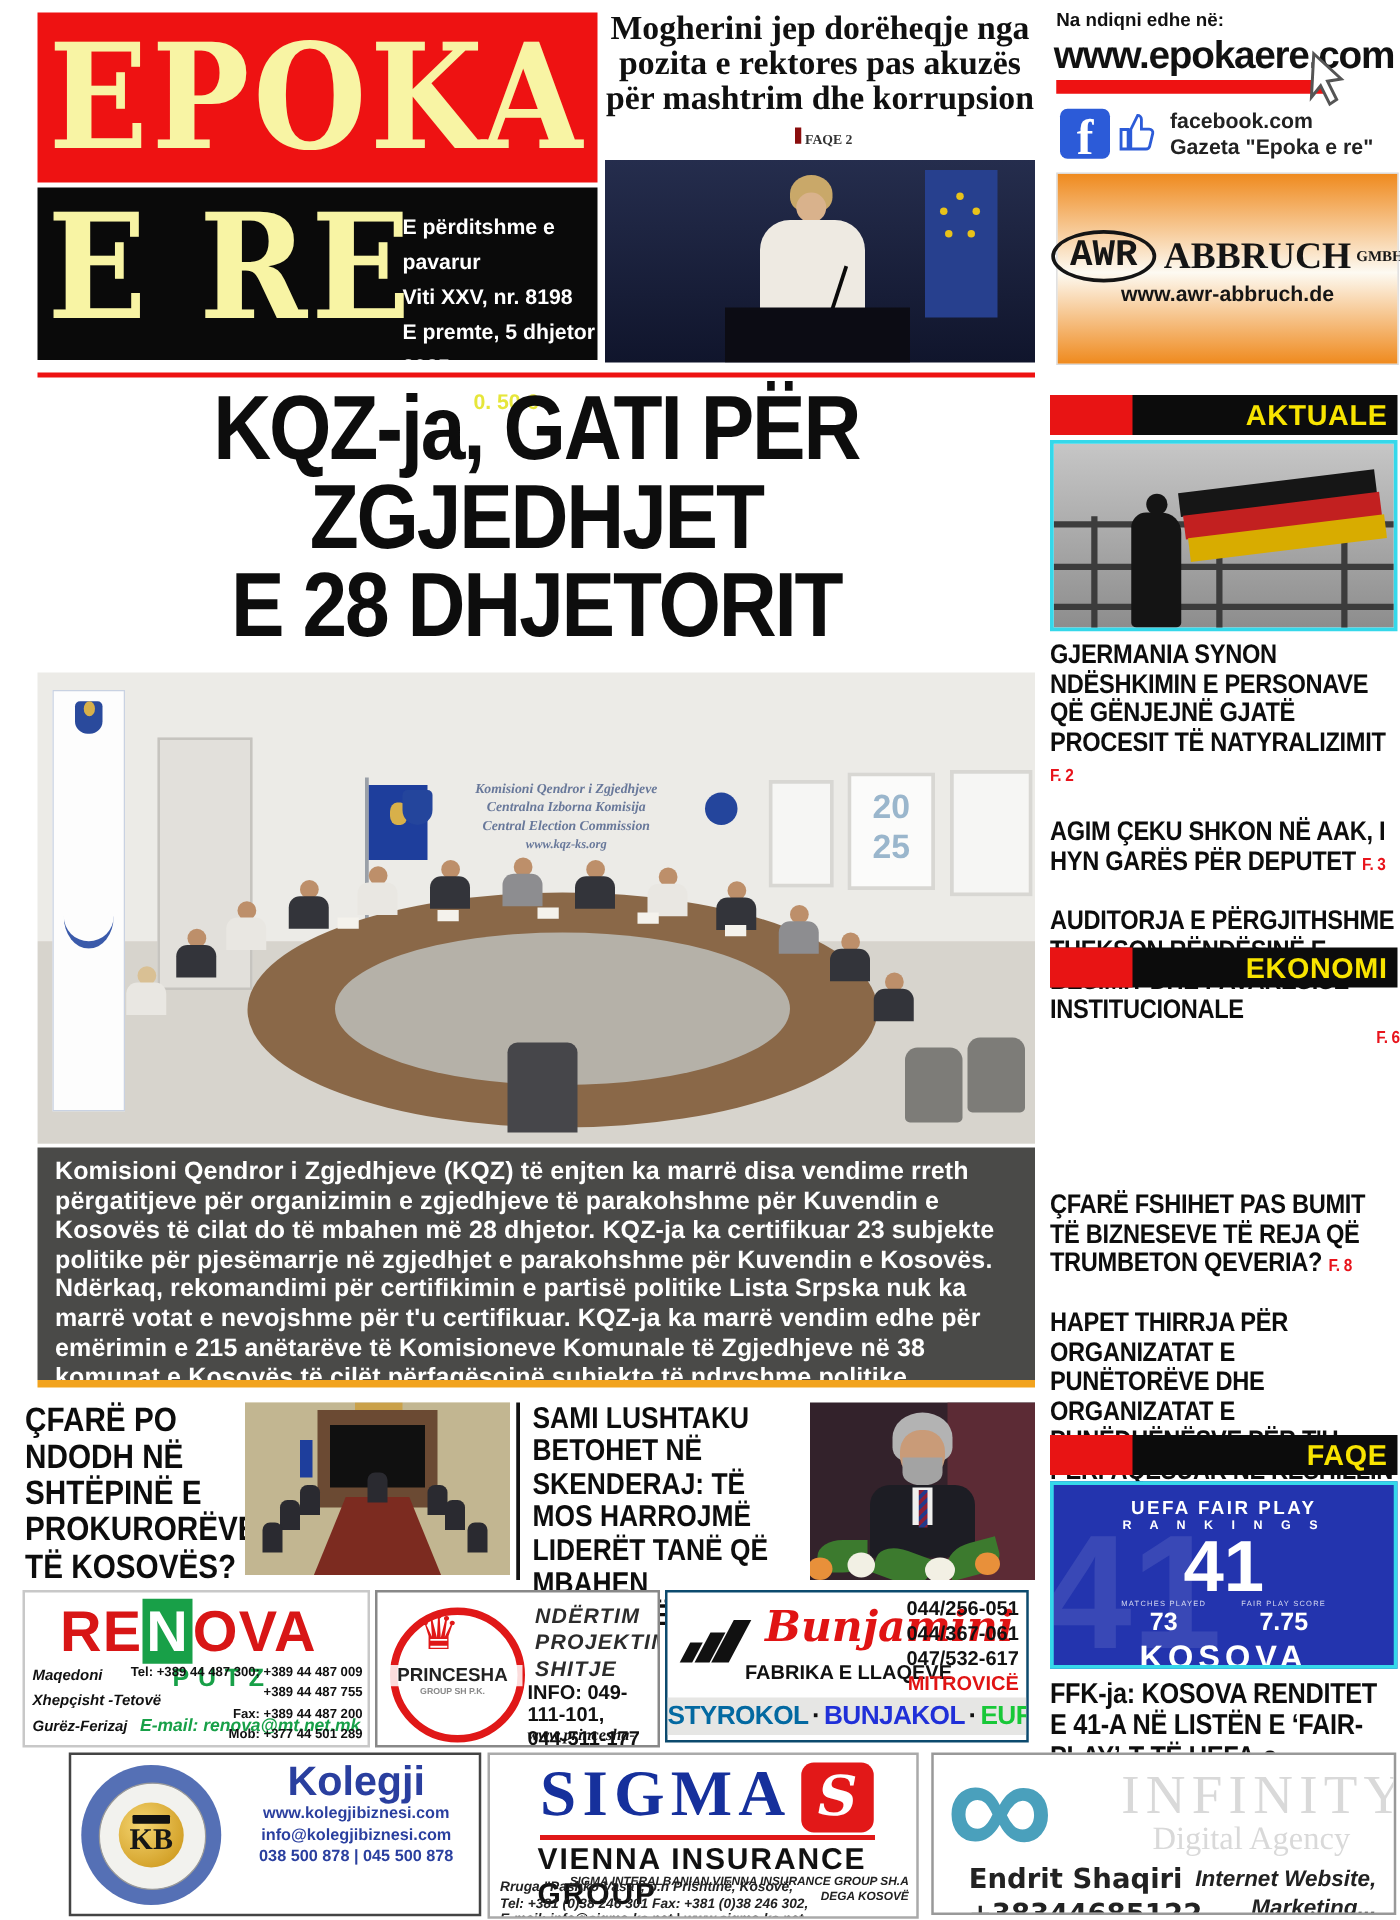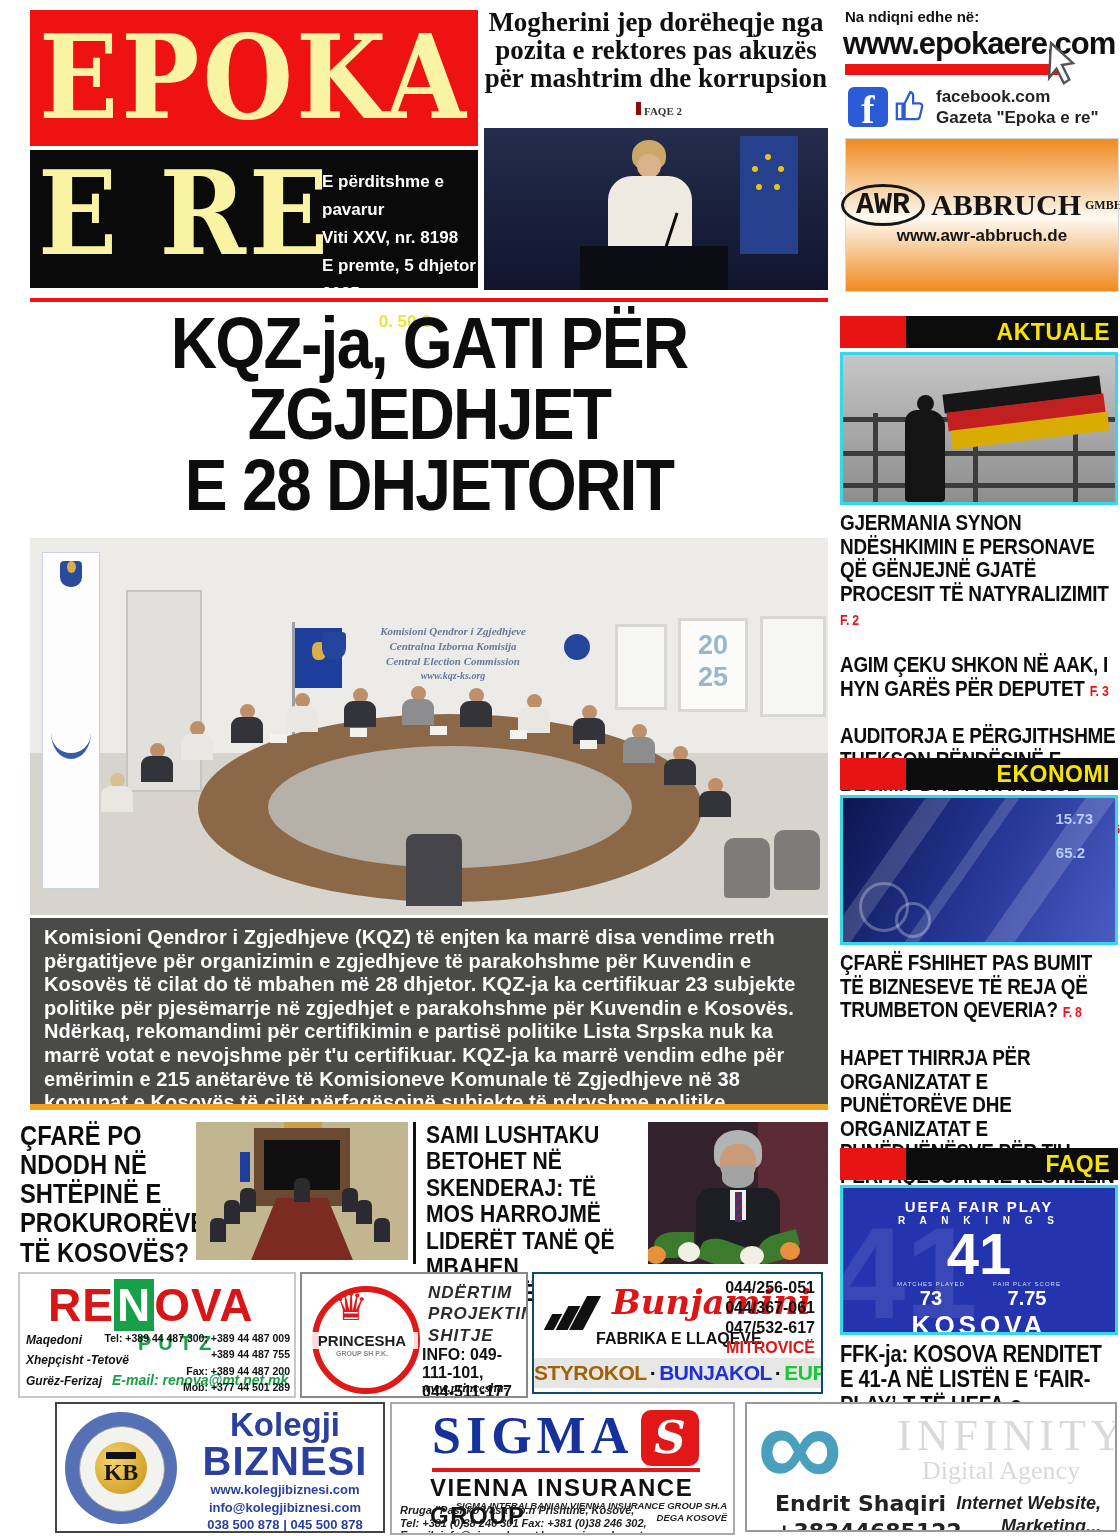--- a/index.html
+++ b/index.html
@@ -162,21 +162,21 @@
   .pr-site{position:absolute;left:120px;top:106px;font-family:"Liberation Serif",serif;font-style:italic;font-weight:bold;font-size:13px;color:#111;}
   .bunjamini{left:532px;top:1272px;width:291px;height:122px;border:2px solid #0c4a6e;overflow:hidden;}
   .bj-tri{position:absolute;background:#111;transform:skewX(-28deg);}
   .bj-name{position:absolute;left:78px;top:8px;font-family:"DejaVu Serif",serif;font-style:italic;font-weight:bold;
      font-size:34px;color:#e01414;}
   .bj-sub{position:absolute;left:62px;top:56px;font-weight:bold;font-size:16px;color:#111;}
   .bj-ph{position:absolute;right:6px;top:4px;text-align:right;font-weight:bold;font-size:16px;line-height:1.25;color:#111;}
   .bj-city{color:#e01414;}
   .bj-strip{position:absolute;left:0;bottom:4px;width:100%;background:#e6e6e4;text-align:center;
      font-weight:bold;font-size:21px;letter-spacing:-0.5px;padding:3px 0;}
-  .prod-red{color:#a16207;}.prod-blue{color:#2030d8;}.prod-green{color:#18c838;}.prod-sep{color:#111;padding:0 3px;}
+  .prod-red{color:#0369a1;}.prod-blue{color:#2030d8;}.prod-green{color:#18c838;}.prod-sep{color:#111;padding:0 3px;}
   
   .kolegji{left:55px;top:1402px;width:330px;height:131px;border:2px solid #444;overflow:hidden;}
   .kb-outer{position:absolute;left:8px;top:8px;width:112px;height:112px;border-radius:50%;background:#5570b5;}
   .kb-mid{position:absolute;left:22px;top:22px;width:84px;height:84px;border-radius:50%;background:#f2f2ee;border:1px solid #999;}
   .kb-gold{position:absolute;left:38px;top:38px;width:52px;height:52px;border-radius:50%;
      background:radial-gradient(circle at 35% 35%,#f4d470,#c89010);text-align:center;}
   .kb-cap{width:30px;height:7px;background:#111;margin:10px auto 0;border-radius:1px;}
   .kb-init{font-family:"Liberation Serif",serif;font-weight:bold;font-size:24px;color:#161616;line-height:1.1;}
   .kb-right{position:absolute;left:132px;top:4px;width:192px;text-align:center;color:#2a3f9f;}
   .kb-n1{font-size:33px;font-weight:bold;line-height:1.0;}
@@ -429,29 +429,20 @@
     <div class="sstory">
       <span>AUDITORJA E PËRGJITHSHME THEKSON RËNDËSINË E BESIMIT DHE PAVARËSISË INSTITUCIONALE</span>
       <span class="pref pref-right">F. 6</span>
     </div>
   </div>
 
   <div class="sec-bar" style="top:758px;">
     <div class="rsq"></div>
     <div class="lbl">EKONOMI</div>
   </div>
-  <div class="side-photo eko-photo">
-    <div class="eko-streak" style="left:30px;top:0;width:26px;height:150px;"></div>
-    <div class="eko-streak" style="left:110px;top:0;width:14px;height:150px;"></div>
-    <div class="eko-streak" style="left:190px;top:0;width:30px;height:150px;"></div>
-    <div class="eko-num" style="right:22px;top:12px;">15.73</div>
-    <div class="eko-num" style="right:30px;top:46px;">65.2</div>
-    <div class="eko-ring" style="left:16px;bottom:10px;width:44px;height:44px;"></div>
-    <div class="eko-ring" style="left:52px;bottom:4px;width:30px;height:30px;"></div>
-  </div>
   <div class="side-stories" style="top:952px;">
     <div class="sstory">
       <span>ÇFARË FSHIHET PAS BUMIT TË BIZNESEVE TË REJA QË TRUMBETON QEVERIA?</span>
       <span class="pref">F. 8</span>
     </div>
     <div class="sstory">
       <span>HAPET THIRRJA PËR ORGANIZATAT E PUNËTORËVE DHE ORGANIZATAT E PUNËDHËNËSVE PËR T'U PËRFAQËSUAR NË KËSHILLIN EKONOMIKO-SOCIAL</span>
       <span class="pref">F. 8</span>
     </div>
   </div>
@@ -539,21 +530,20 @@
 
   <div class="abs ad kolegji">
     <div class="kb-outer"></div>
     <div class="kb-mid"></div>
     <div class="kb-gold">
       <div class="kb-cap"></div>
       <div class="kb-init">KB</div>
     </div>
     <div class="kb-right">
       <div class="kb-n1">Kolegji</div>
-      <div class="kb-n2">BIZNESI</div>
       <div class="kb-line">www.kolegjibiznesi.com</div>
       <div class="kb-line">info@kolegjibiznesi.com</div>
       <div class="kb-line">038 500 878  |  045 500 878</div>
 
     </div>
   </div>
 
   <div class="abs ad sigma">
     <div class="sg-name">SIGMA</div>
     <div class="sg-logo">S</div>

